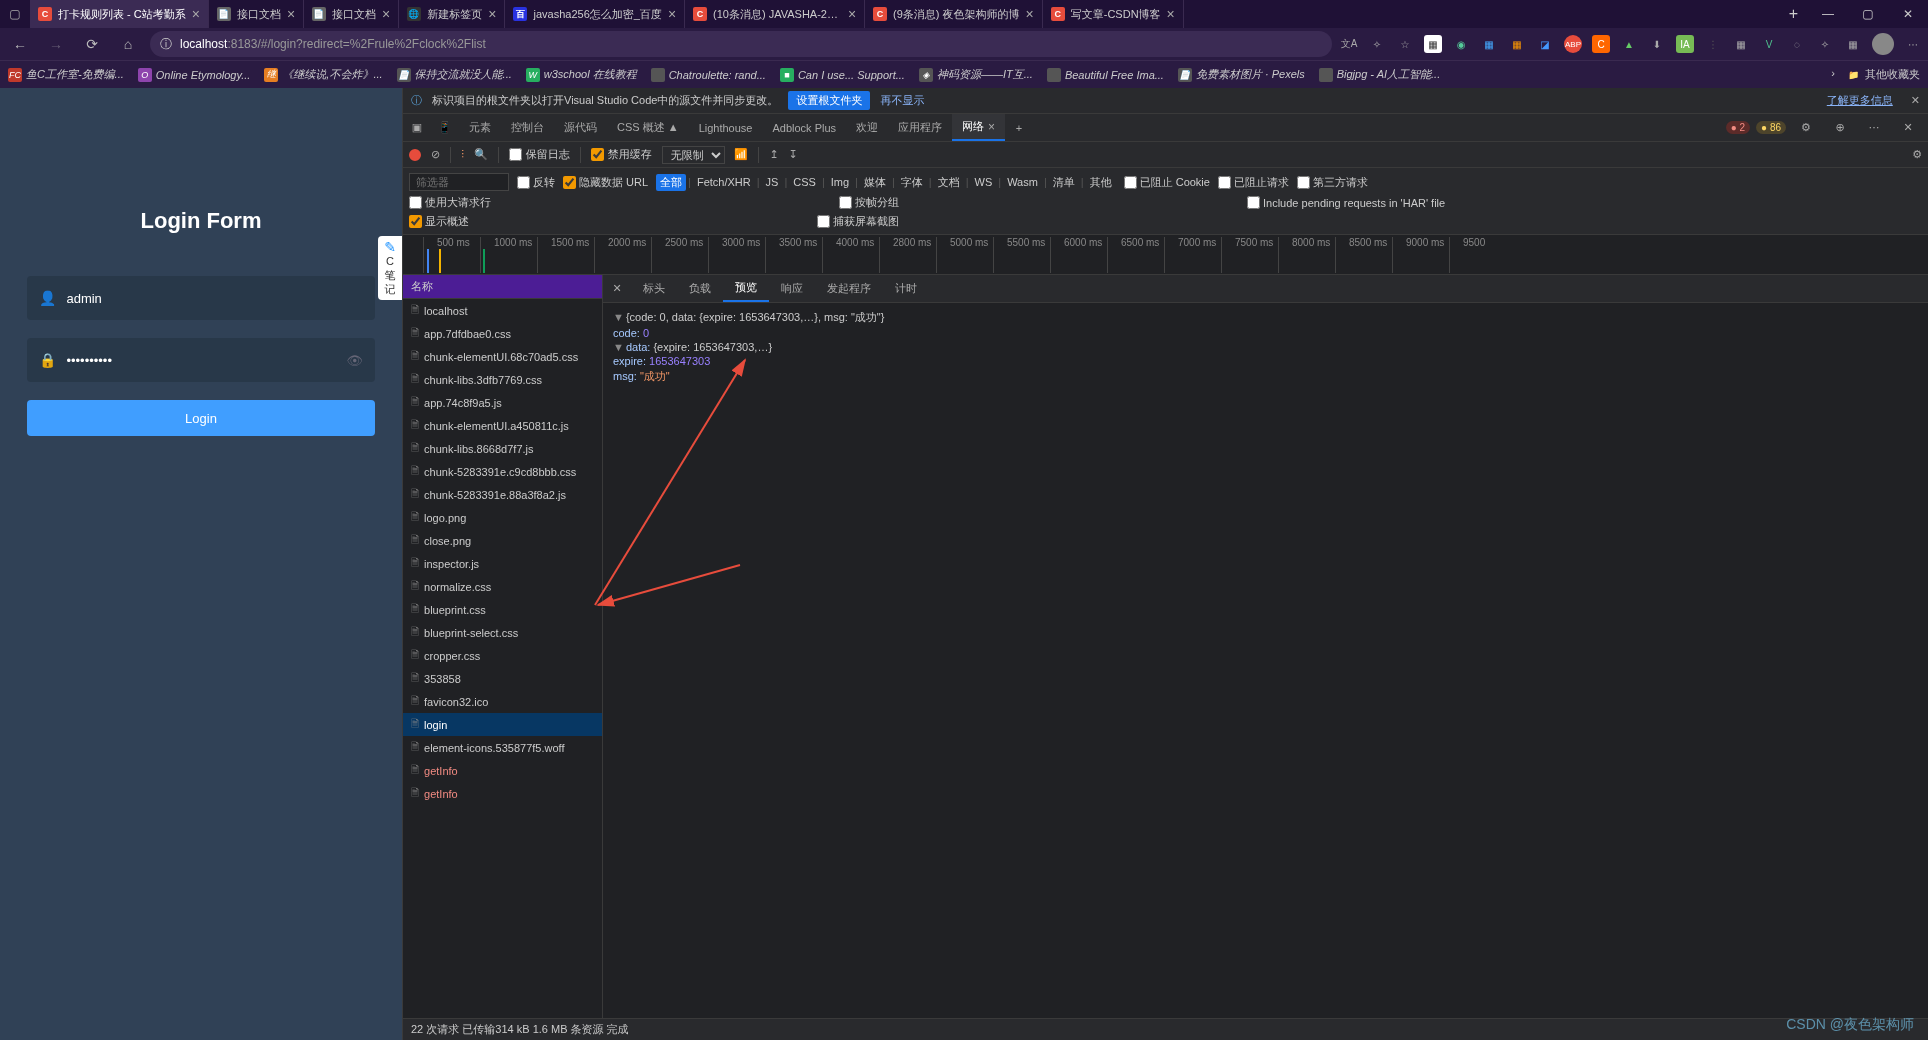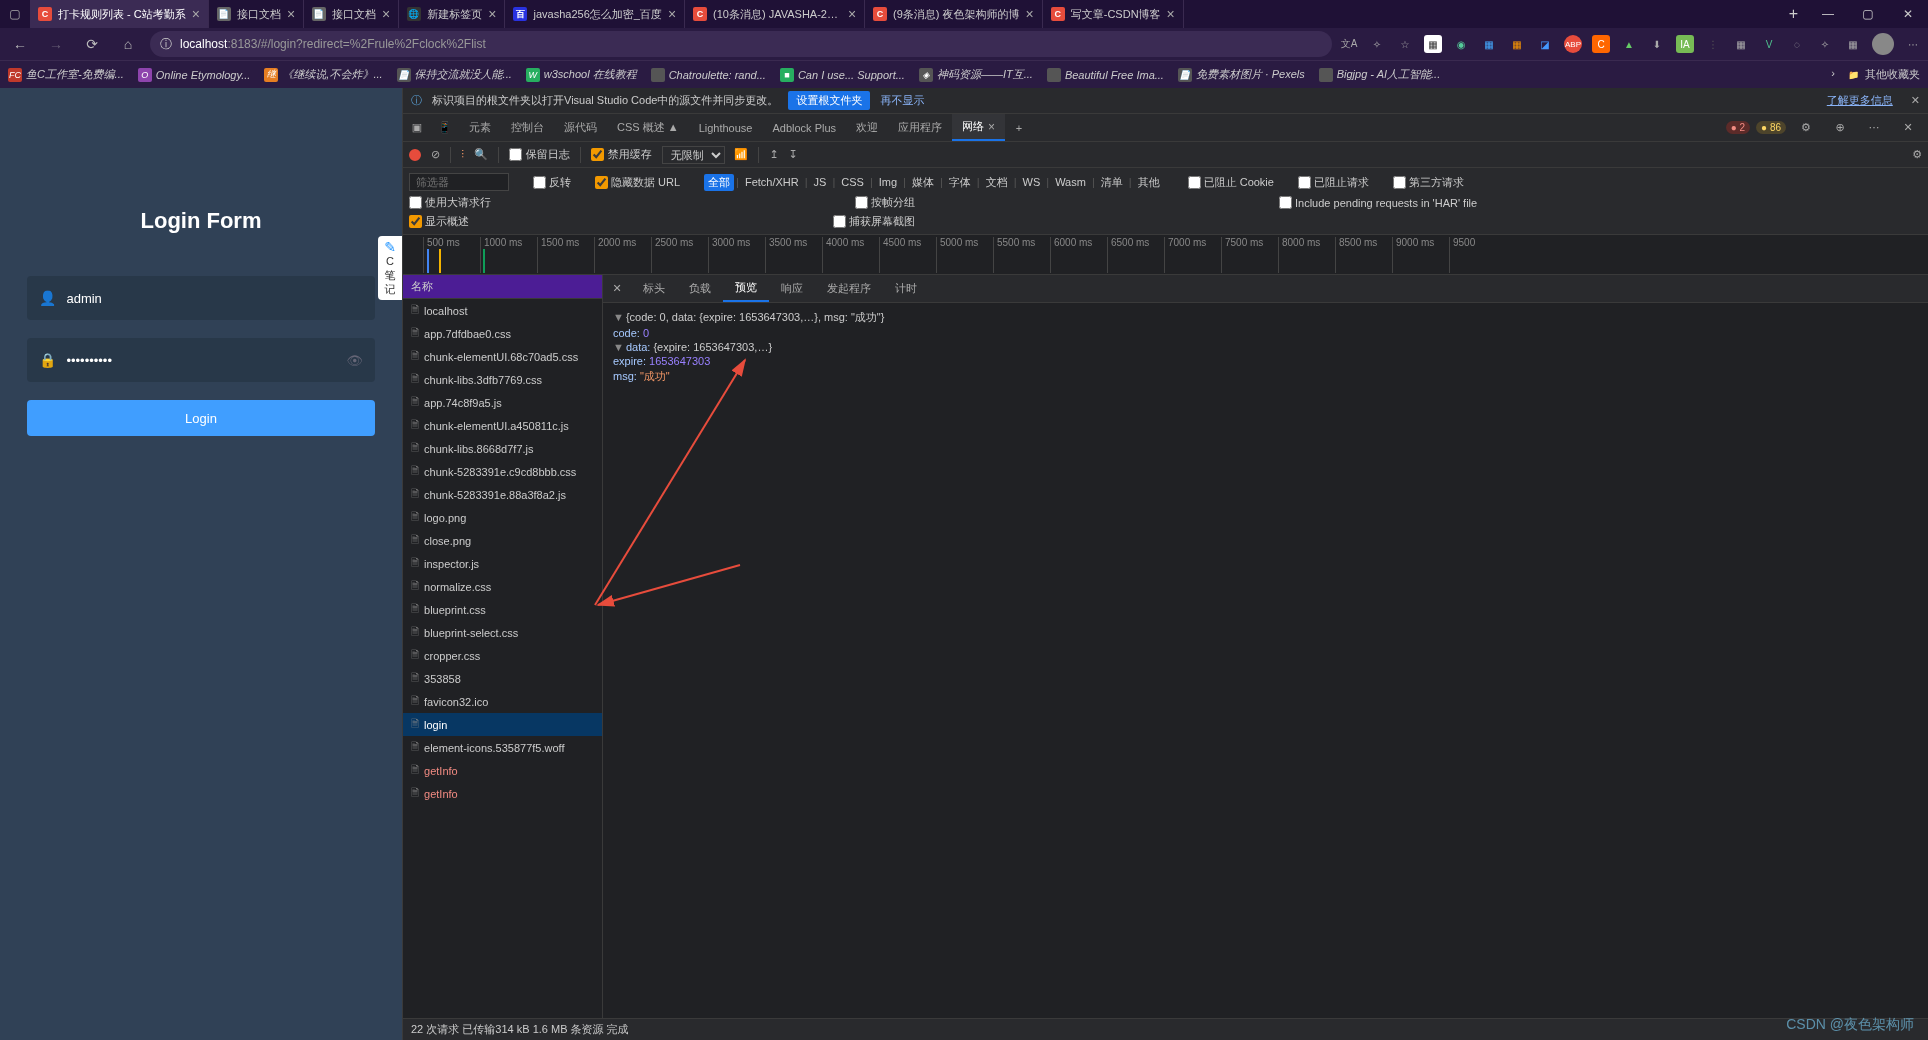--- a/index.html
+++ b/index.html
@@ -80,30 +80,30 @@
 .net-toolbar { height: 26px; background: #292a2d; display: flex; align-items: center; padding: 0 6px; gap: 10px; border-bottom: 1px solid #3a3a3a; font-size: 11px; color: #ccc; }
 .net-toolbar .rec { width: 12px; height: 12px; border-radius: 50%; background: #e74c3c; border: 2px solid #e74c3c; }
 .net-toolbar .tb-icon { color: #aaa; cursor: pointer; }
 .net-toolbar .tb-sep { width: 1px; height: 16px; background: #444; }
 .net-toolbar label { display: flex; align-items: center; gap: 4px; cursor: pointer; }
 .net-toolbar select { background: #292a2d; color: #ccc; border: 1px solid #444; font-size: 11px; padding: 1px 4px; }
 .net-toolbar .gear-right { margin-left: auto; }
 
 
 .filter-bar { background: #292a2d; padding: 3px 6px; border-bottom: 1px solid #3a3a3a; font-size: 11px; color: #ccc; }
-.filter-row { display: flex; align-items: center; gap: 24px; padding: 2px 0; flex-wrap: wrap; }
+.filter-row { display: flex; align-items: center; gap: 8px; padding: 2px 0; flex-wrap: wrap; }
 .filter-row input[type=text] { background: #202124; border: 1px solid #444; color: #ccc; padding: 2px 6px; width: 100px; font-size: 11px; }
 .filter-row label { display: flex; align-items: center; gap: 3px; cursor: pointer; }
 .filter-row .ftype { cursor: pointer; padding: 1px 4px; }
 .filter-row .ftype.active { background: #1a73e8; color: #fff; border-radius: 2px; }
 .filter-row .fsep { color: #555; }
 
 
 .timeline { height: 40px; background: #202124; border-bottom: 1px solid #3a3a3a; position: relative; display: flex; font-size: 10px; color: #888; overflow: hidden; }
-.timeline .tick { position: absolute; top: 2px; border-left: 1px solid #444; height: 36px; padding-left: 3px; }
+.timeline .tick { position: absolute; top: 2px; border-left: 1px solid #444; height: 36px; padding-left: 13px; }
 .timeline .marker-blue { position: absolute; left: 24px; top: 14px; width: 2px; height: 24px; background: #4285f4; }
 .timeline .marker-orange { position: absolute; left: 36px; top: 14px; width: 2px; height: 24px; background: #f4b400; }
 .timeline .marker-green { position: absolute; left: 80px; top: 14px; width: 2px; height: 24px; background: #0f9d58; }
 
 
 .net-body { flex: 1; display: flex; overflow: hidden; }
 .net-list { width: 200px; background: #202124; border-right: 1px solid #3a3a3a; display: flex; flex-direction: column; font-size: 11px; }
 .net-list-header { padding: 4px 8px; color: #ccc; border-bottom: 1px solid #3a3a3a; background: #4c1d95; }
 .net-list-items { flex: 1; overflow-y: auto; }
 .net-item { padding: 3px 8px; display: flex; align-items: center; gap: 5px; cursor: pointer; color: #ccc; white-space: nowrap; overflow: hidden; }
@@ -447,21 +447,21 @@
         <div class="marker-orange"></div>
         <div class="marker-green"></div>
     <div class="tick" style="left: 20px;">500 ms</div>
         <div class="tick" style="left: 77px;">1000 ms</div>
         <div class="tick" style="left: 134px;">1500 ms</div>
         <div class="tick" style="left: 191px;">2000 ms</div>
         <div class="tick" style="left: 248px;">2500 ms</div>
         <div class="tick" style="left: 305px;">3000 ms</div>
         <div class="tick" style="left: 362px;">3500 ms</div>
         <div class="tick" style="left: 419px;">4000 ms</div>
-        <div class="tick" style="left: 476px;">4500 ms</div>
+        <div class="tick" style="left: 476px;">2800 ms</div>
         <div class="tick" style="left: 533px;">5000 ms</div>
         <div class="tick" style="left: 590px;">5500 ms</div>
         <div class="tick" style="left: 647px;">6000 ms</div>
         <div class="tick" style="left: 704px;">6500 ms</div>
         <div class="tick" style="left: 761px;">7000 ms</div>
         <div class="tick" style="left: 818px;">7500 ms</div>
         <div class="tick" style="left: 875px;">8000 ms</div>
         <div class="tick" style="left: 932px;">8500 ms</div>
         <div class="tick" style="left: 989px;">9000 ms</div>
         <div class="tick" style="left: 1046px;">9500</div>

